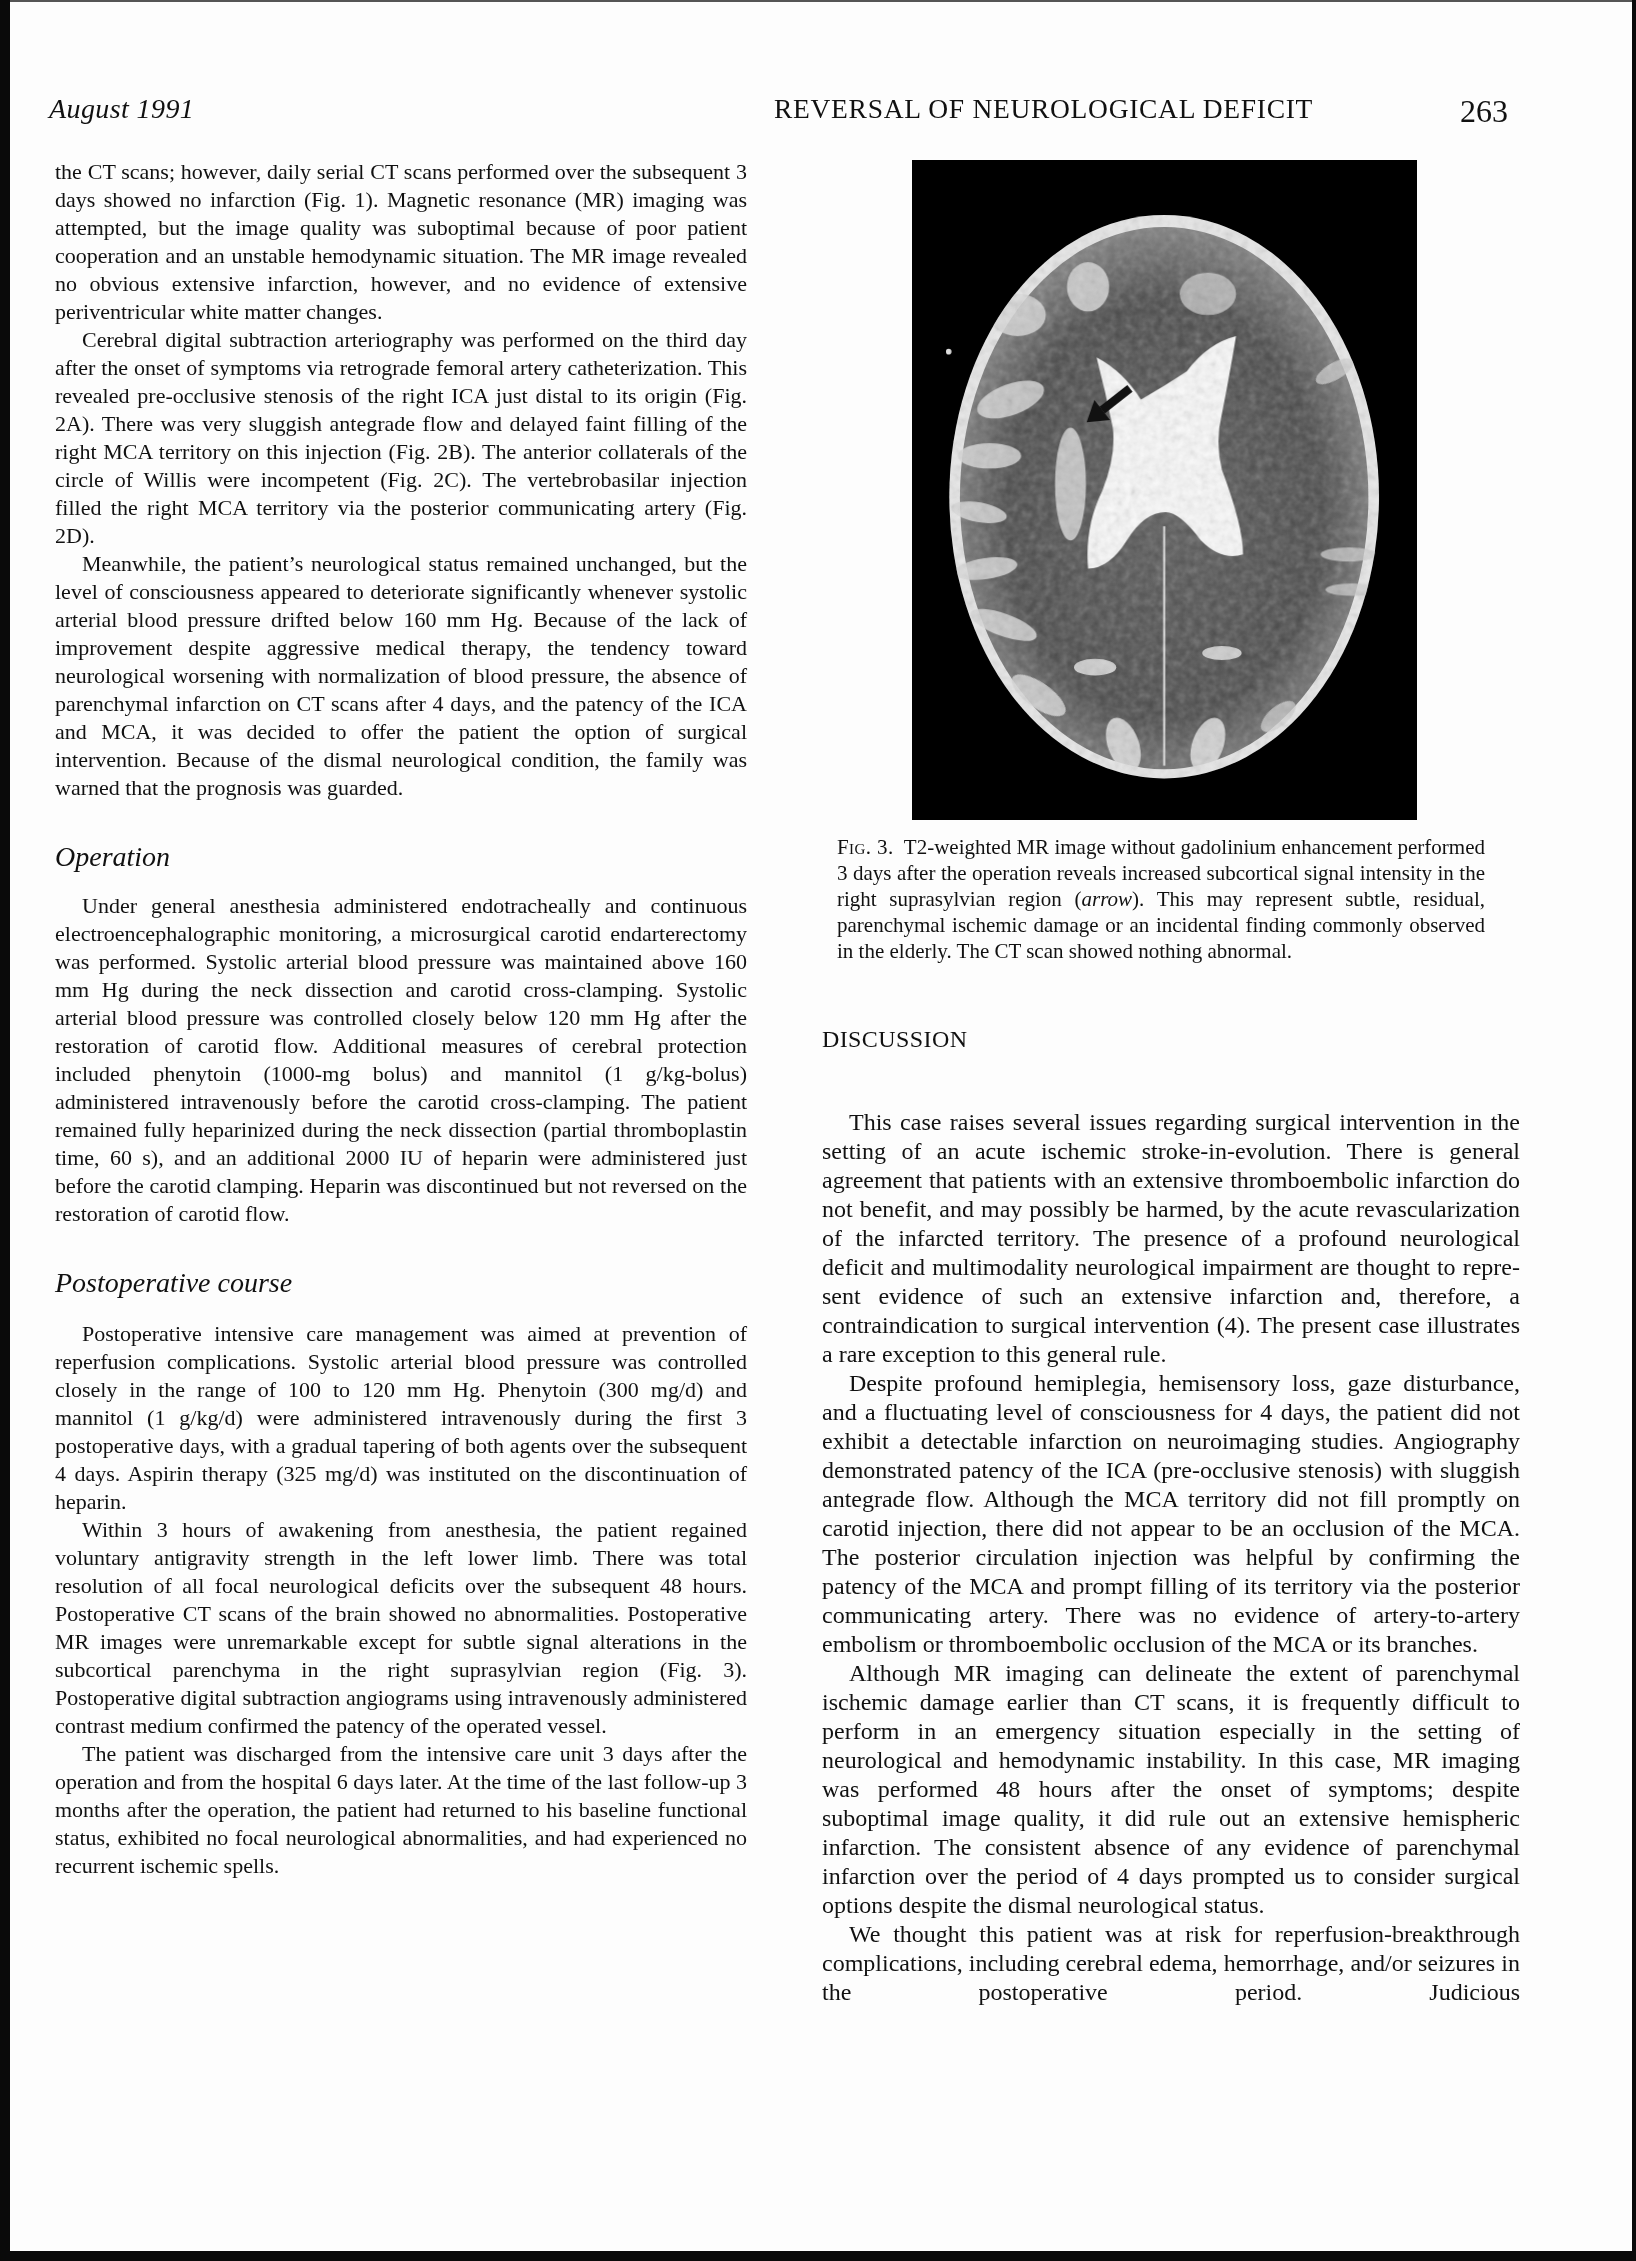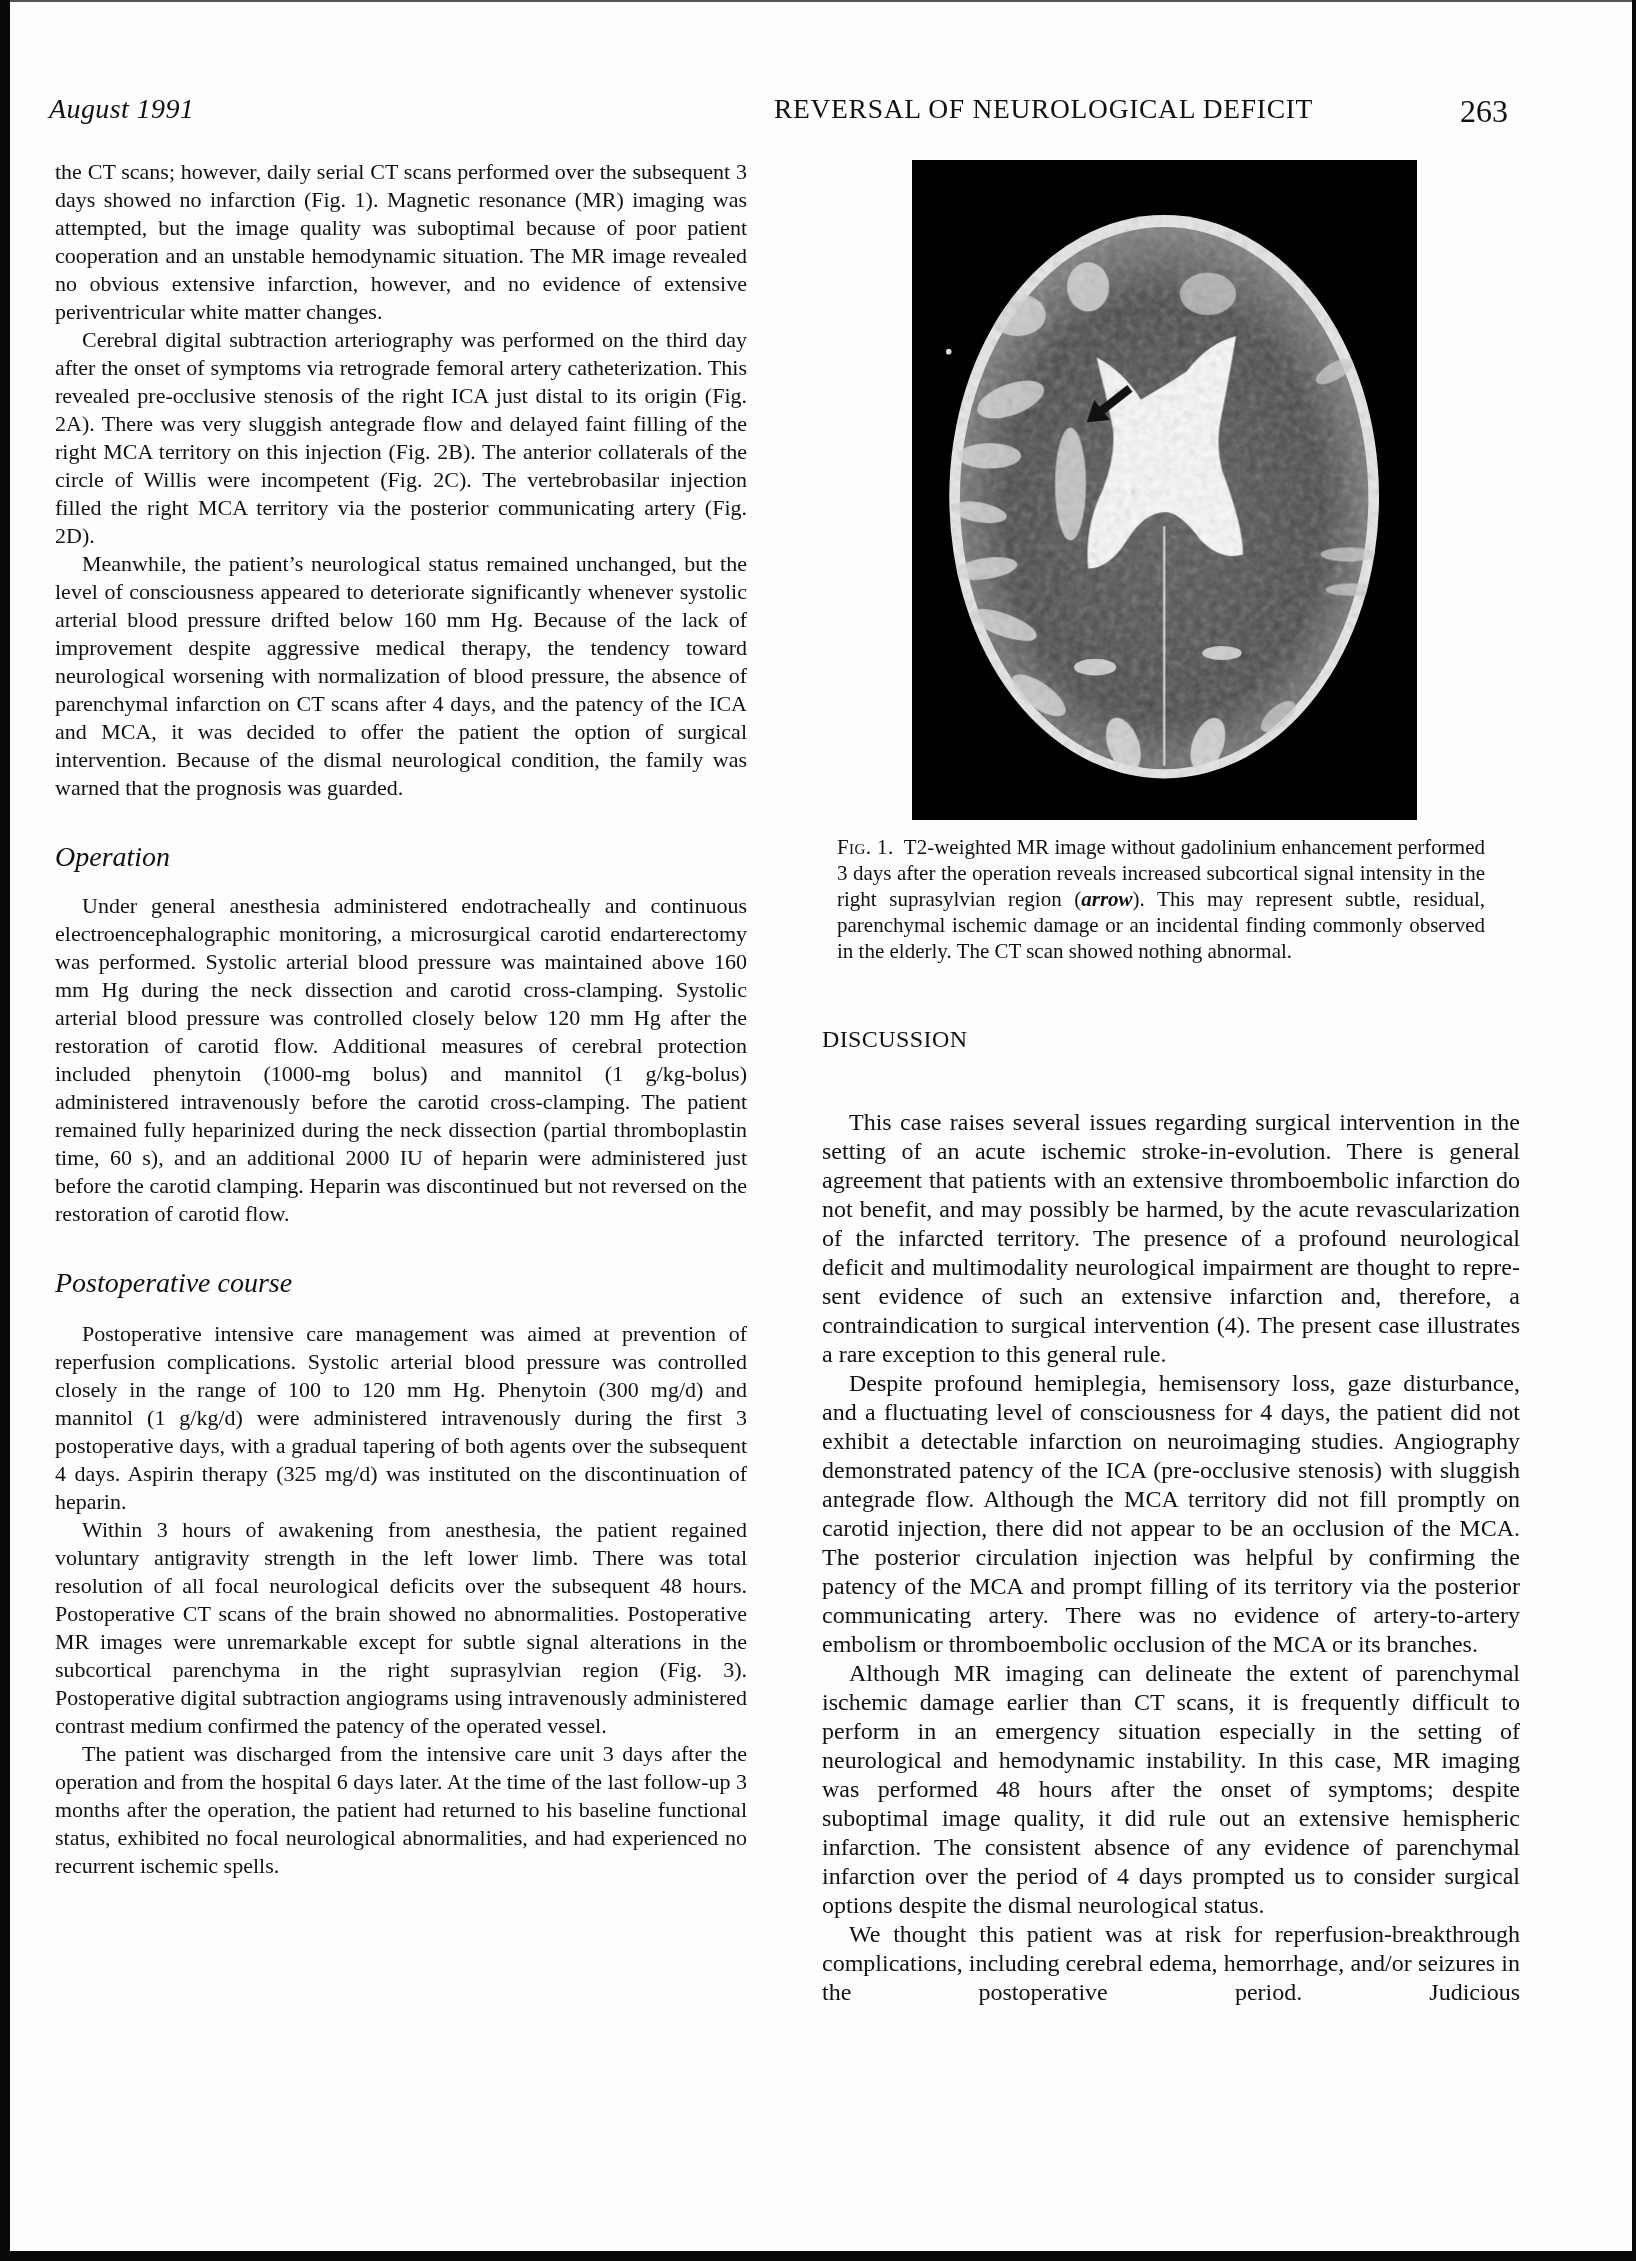--- a/index.html
+++ b/index.html
@@ -20,21 +20,21 @@
 
   .col { position: absolute; text-align: justify; hyphens: manual; }
   .col-left { left: 55px; top: 158px; width: 692px; font-size: 22px; line-height: 28px; }
   .col-right { left: 822px; top: 1108px; width: 698px; font-size: 24px; line-height: 29px; }
 
   p { margin: 0; }
   p.indent { text-indent: 27px; }
   h3.subhead { margin: 0; font-weight: normal; font-style: italic; font-size: 28px; }
   .subhead-operation { margin-top: 41px !important; margin-bottom: 21px !important; }
   .subhead-postop { margin-top: 41px !important; margin-bottom: 22.6px !important; }
-  em { font-style: italic; font-weight: bold; }
+  em { font-style: italic; }
 
   .figure { position: absolute; left: 912px; top: 160px; width: 505px; height: 660px; background: #000; overflow: hidden; }
   .figure svg { display: block; }
 
   .caption { position: absolute; left: 837px; top: 834px; width: 648px; font-size: 21px; line-height: 26px; text-align: justify; }
   .caption .fig-label { font-variant: small-caps; letter-spacing: 0.4px; }
 
   .section-heading { position: absolute; left: 822px; top: 1026px; width: 698px; text-align: left; font-size: 24px; font-weight: normal; margin: 0; letter-spacing: 0.4px; }
 </style>
 </head>
@@ -126,21 +126,21 @@
 
     <g transform="translate(270 355) rotate(-38)">
       <rect x="0" y="-6" width="50" height="12" fill="#111"></rect>
       <polygon points="0,-18 0,18 -28,0" fill="#111"></polygon>
     </g>
     <circle cx="52" cy="272" r="4" fill="#ddd"></circle>
   </svg>
 </figure>
 
 <div class="caption">
-  <span class="fig-label">Fig. 1.</span>&nbsp;
+  <span class="fig-label">Fig. 3.</span>&nbsp;
   <span>T2-weighted MR image without gadolinium enhancement performed 3 days after the operation reveals increased subcortical signal intensity in the right suprasylvian region (</span><em>arrow</em><span>). This may represent subtle, residual, parenchymal ischemic damage or an inci­dental finding commonly observed in the elderly. The CT scan showed nothing abnormal.</span>
 </div>
 
 <h2 class="section-heading">DISCUSSION</h2>
 
 <section class="col col-right">
   <p class="indent">This case raises several issues regarding surgical intervention in the setting of an acute ischemic stroke-in-evolution. There is general agreement that patients with an extensive throm­boembolic infarction do not benefit, and may possibly be harmed, by the acute revascularization of the infarcted terri­tory. The presence of a profound neurological deficit and multimodality neurological impairment are thought to repre­sent evidence of such an extensive infarction and, therefore, a contraindication to surgical intervention (4). The present case illustrates a rare exception to this general rule.</p>
   <p class="indent">Despite profound hemiplegia, hemisensory loss, gaze dis­turbance, and a fluctuating level of consciousness for 4 days, the patient did not exhibit a detectable infarction on neuro­imaging studies. Angiography demonstrated patency of the ICA (pre-occlusive stenosis) with sluggish antegrade flow. Al­though the MCA territory did not fill promptly on carotid injection, there did not appear to be an occlusion of the MCA. The posterior circulation injection was helpful by confirming the patency of the MCA and prompt filling of its territory via the posterior communicating artery. There was no evidence of artery-to-artery embolism or thromboembolic occlusion of the MCA or its branches.</p>
   <p class="indent">Although MR imaging can delineate the extent of paren­chymal ischemic damage earlier than CT scans, it is frequently difficult to perform in an emergency situation especially in the setting of neurological and hemodynamic instability. In this case, MR imaging was performed 48 hours after the onset of symptoms; despite suboptimal image quality, it did rule out an extensive hemispheric infarction. The consistent absence of any evidence of parenchymal infarction over the period of 4 days prompted us to consider surgical options despite the dismal neurological status.</p>
   <p class="indent" style="text-align-last: justify;">We thought this patient was at risk for reperfusion-break­through complications, including cerebral edema, hemor­rhage, and/or seizures in the postoperative period. Judicious</p>

